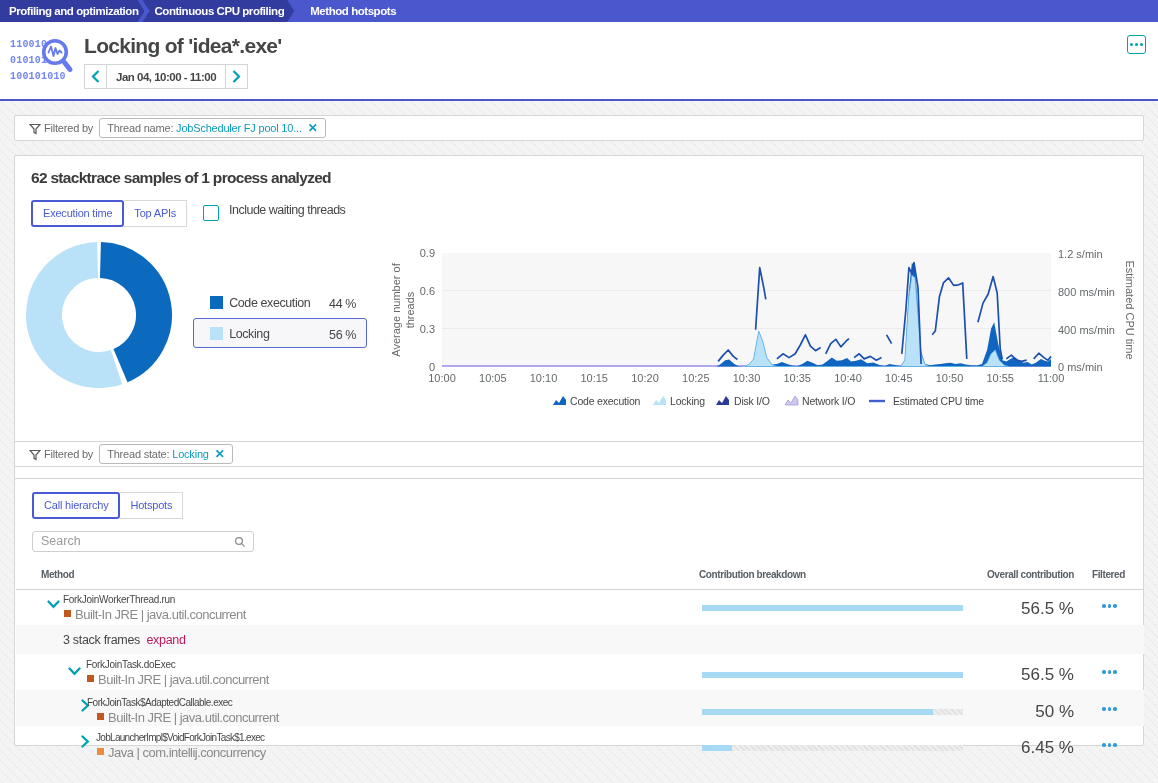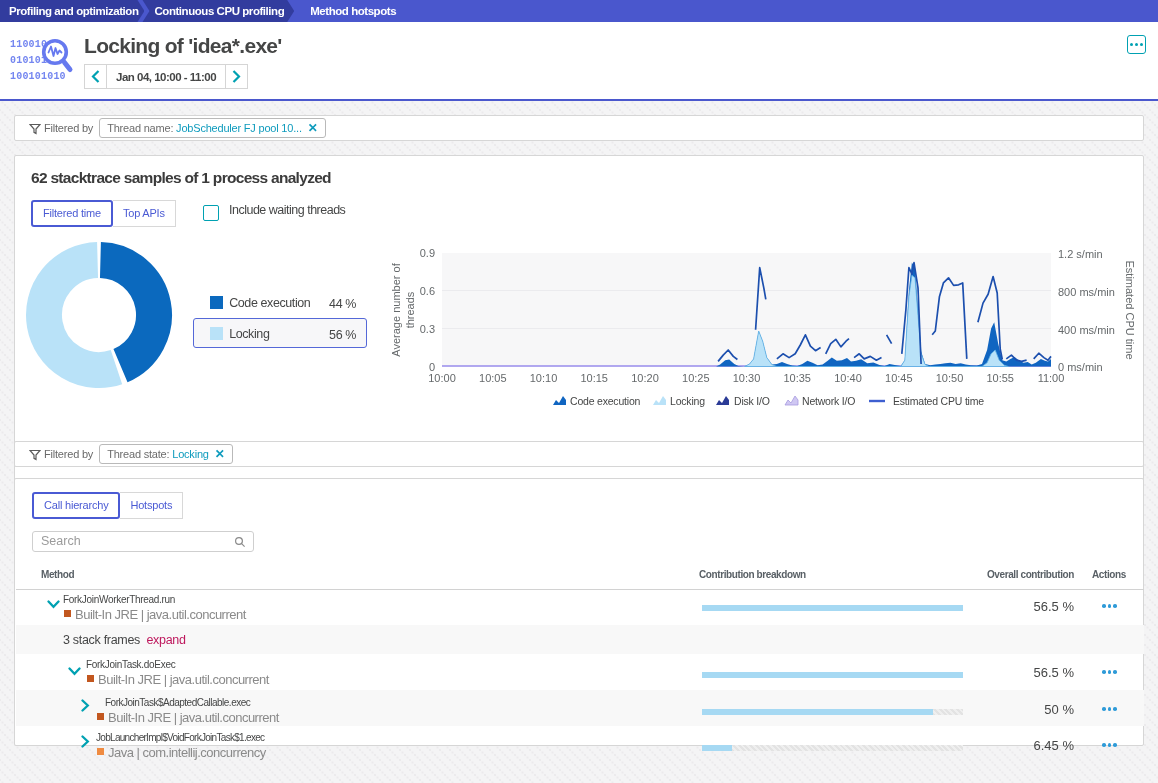--- a/index.html
+++ b/index.html
@@ -56,21 +56,21 @@
 
 .th { position:absolute; font-size:10px; letter-spacing:-0.4px; font-weight:bold; color:#596066; }
 .rowbg { position:absolute; left:1px; width:1128px; background:#f8f8f8; }
 .mname { position:absolute; font-size:10px; letter-spacing:-0.3px; color:#454646; }
 .msub { position:absolute; font-size:13px; letter-spacing:-0.5px; color:#8a8a8a; }
 .msq { position:absolute; width:7px; height:7px; background:#c2571f; }
 .bar { position:absolute; width:261px; height:6px; }
 .barbg { position:absolute; right:0; top:0; height:6px;
   background:repeating-linear-gradient(45deg,#e3e3e3 0 2px,#efefef 2px 4px); }
 .barfill { position:absolute; left:0; top:0; height:6px; background:#a6d9f3; }
-.oval { position:absolute; font-size:13px; color:#454646; text-align:right; width:60px; }
+.oval { position:absolute; font-size:17px; color:#454646; text-align:right; width:60px; }
 .chev { position:absolute; }
 .dots3 { position:absolute; display:flex; gap:2px; }
 .dots3 i { width:3.5px; height:3.5px; border-radius:50%; background:#2f9bd8; display:block; }
 </style>
 </head>
 <body>
 
 <div id="topbar">
   <div class="crumb c1">Profiling and optimization</div>
   <div class="crumb c2">Continuous CPU profiling</div>
@@ -114,21 +114,21 @@
   <svg class="abs" style="left:14px;top:7px" width="12" height="12" viewBox="0 0 12 12">
       <path d="M1 1.5 h10 l-4 4.5 v4.5 l-2 -1.2 v-3.3 z" fill="none" stroke="#5a5a5a" stroke-width="1.2"></path>
     </svg>
   <span class="flab">Filtered by</span>
   <span class="chip">Thread name: <a>JobScheduler FJ pool 10...</a><span class="x">✕</span></span>
 </div>
 
 <div class="card" id="card1">
   <h2 class="samples">62 stacktrace samples of 1 process analyzed</h2>
   <div class="tabs" style="left:16px;top:44px;">
-    <div class="tab sel">Filtered time</div>
+    <div class="tab sel">Execution time</div>
     <div class="tab">Top APIs</div>
   </div>
   <div id="cb"></div>
     <div id="cbl">Include waiting threads</div>
 
   <svg class="abs" style="left:9px;top:84px" width="150" height="150" viewBox="0 0 150 150">
     <path d="M 76.44 20.02 A 55 55 0 0 1 96.49 125.63" fill="none" stroke="#0b69be" stroke-width="36"></path>
     <path d="M 92.45 127.16 A 55 55 0 1 1 73.56 20.02" fill="none" stroke="#b9e2f8" stroke-width="36"></path>
   </svg>
 
@@ -209,21 +209,21 @@
   </div>
   <div id="search">Search
     <svg class="abs" style="right:7px;top:4px" width="12" height="12" viewBox="0 0 12 12">
         <circle cx="5" cy="5" r="3.4" fill="none" stroke="#8a8a8a" stroke-width="1.2"></circle>
         <line x1="7.6" y1="7.6" x2="10.6" y2="10.6" stroke="#8a8a8a" stroke-width="1.2"></line>
       </svg>
   </div>
   <div class="th" style="left:26px;top:90px;text-align:center;">Method</div>
   <div class="th" style="left:684px;top:90px;">Contribution breakdown</div>
   <div class="th" style="left:899px;top:90px;width:160px;text-align:right;">Overall contribution</div>
-  <div class="th" style="left:1077px;top:90px;">Actions</div>
+  <div class="th" style="left:1077px;top:90px;">Filtered</div>
   <div class="abs" style="left:1px;top:110px;width:1128px;height:1px;background:#d2d2d2;"></div>
   <div class="rowbg" style="top:146px;height:29px;"></div>
   <div class="rowbg" style="top:211px;height:36px;"></div>
 
   <svg class="chev" style="left:32px;top:121px" width="13" height="9" viewBox="0 0 13 9">
       <path d="M1.5 1.5 L6.5 6.8 L11.5 1.5" fill="none" stroke="#00a1b2" stroke-width="2.3" stroke-linecap="round"></path>
     </svg>
   <div class="mname" style="left:48px;top:115px;">ForkJoinWorkerThread.run</div>
   <div class="msq" style="left:49px;top:131px;"></div>
   <div class="msub" style="left:60px;top:128px;">Built-In JRE | java.util.concurrent</div>
@@ -251,21 +251,21 @@
   <div class="oval" style="left:999px;top:186px;">56.5 %</div>
   <div class="dots3" style="left:1087px;top:191px;">
       <i></i>
       <i></i>
       <i></i>
     </div>
 
   <svg class="chev" style="left:66px;top:220px" width="9" height="13" viewBox="0 0 9 13">
       <path d="M1.5 1.5 L6.8 6.5 L1.5 11.5" fill="none" stroke="#00a1b2" stroke-width="2.3" stroke-linecap="round"></path>
     </svg>
-  <div class="mname" style="left:90px;top:218px;letter-spacing:-0.5px;">ForkJoinTask$AdaptedCallable.exec</div>
+  <div class="mname" style="left:72px;top:218px;letter-spacing:-0.5px;">ForkJoinTask$AdaptedCallable.exec</div>
   <div class="msq" style="left:82px;top:234px;"></div>
   <div class="msub" style="left:93px;top:231px;">Built-In JRE | java.util.concurrent</div>
   <div class="bar" style="left:687px;top:230px;">
       <div class="barbg" style="width:30px;"></div>
       <div class="barfill" style="width:231px;"></div>
     </div>
   <div class="oval" style="left:999px;top:223px;">50 %</div>
   <div class="dots3" style="left:1087px;top:228px;">
       <i></i>
       <i></i>

